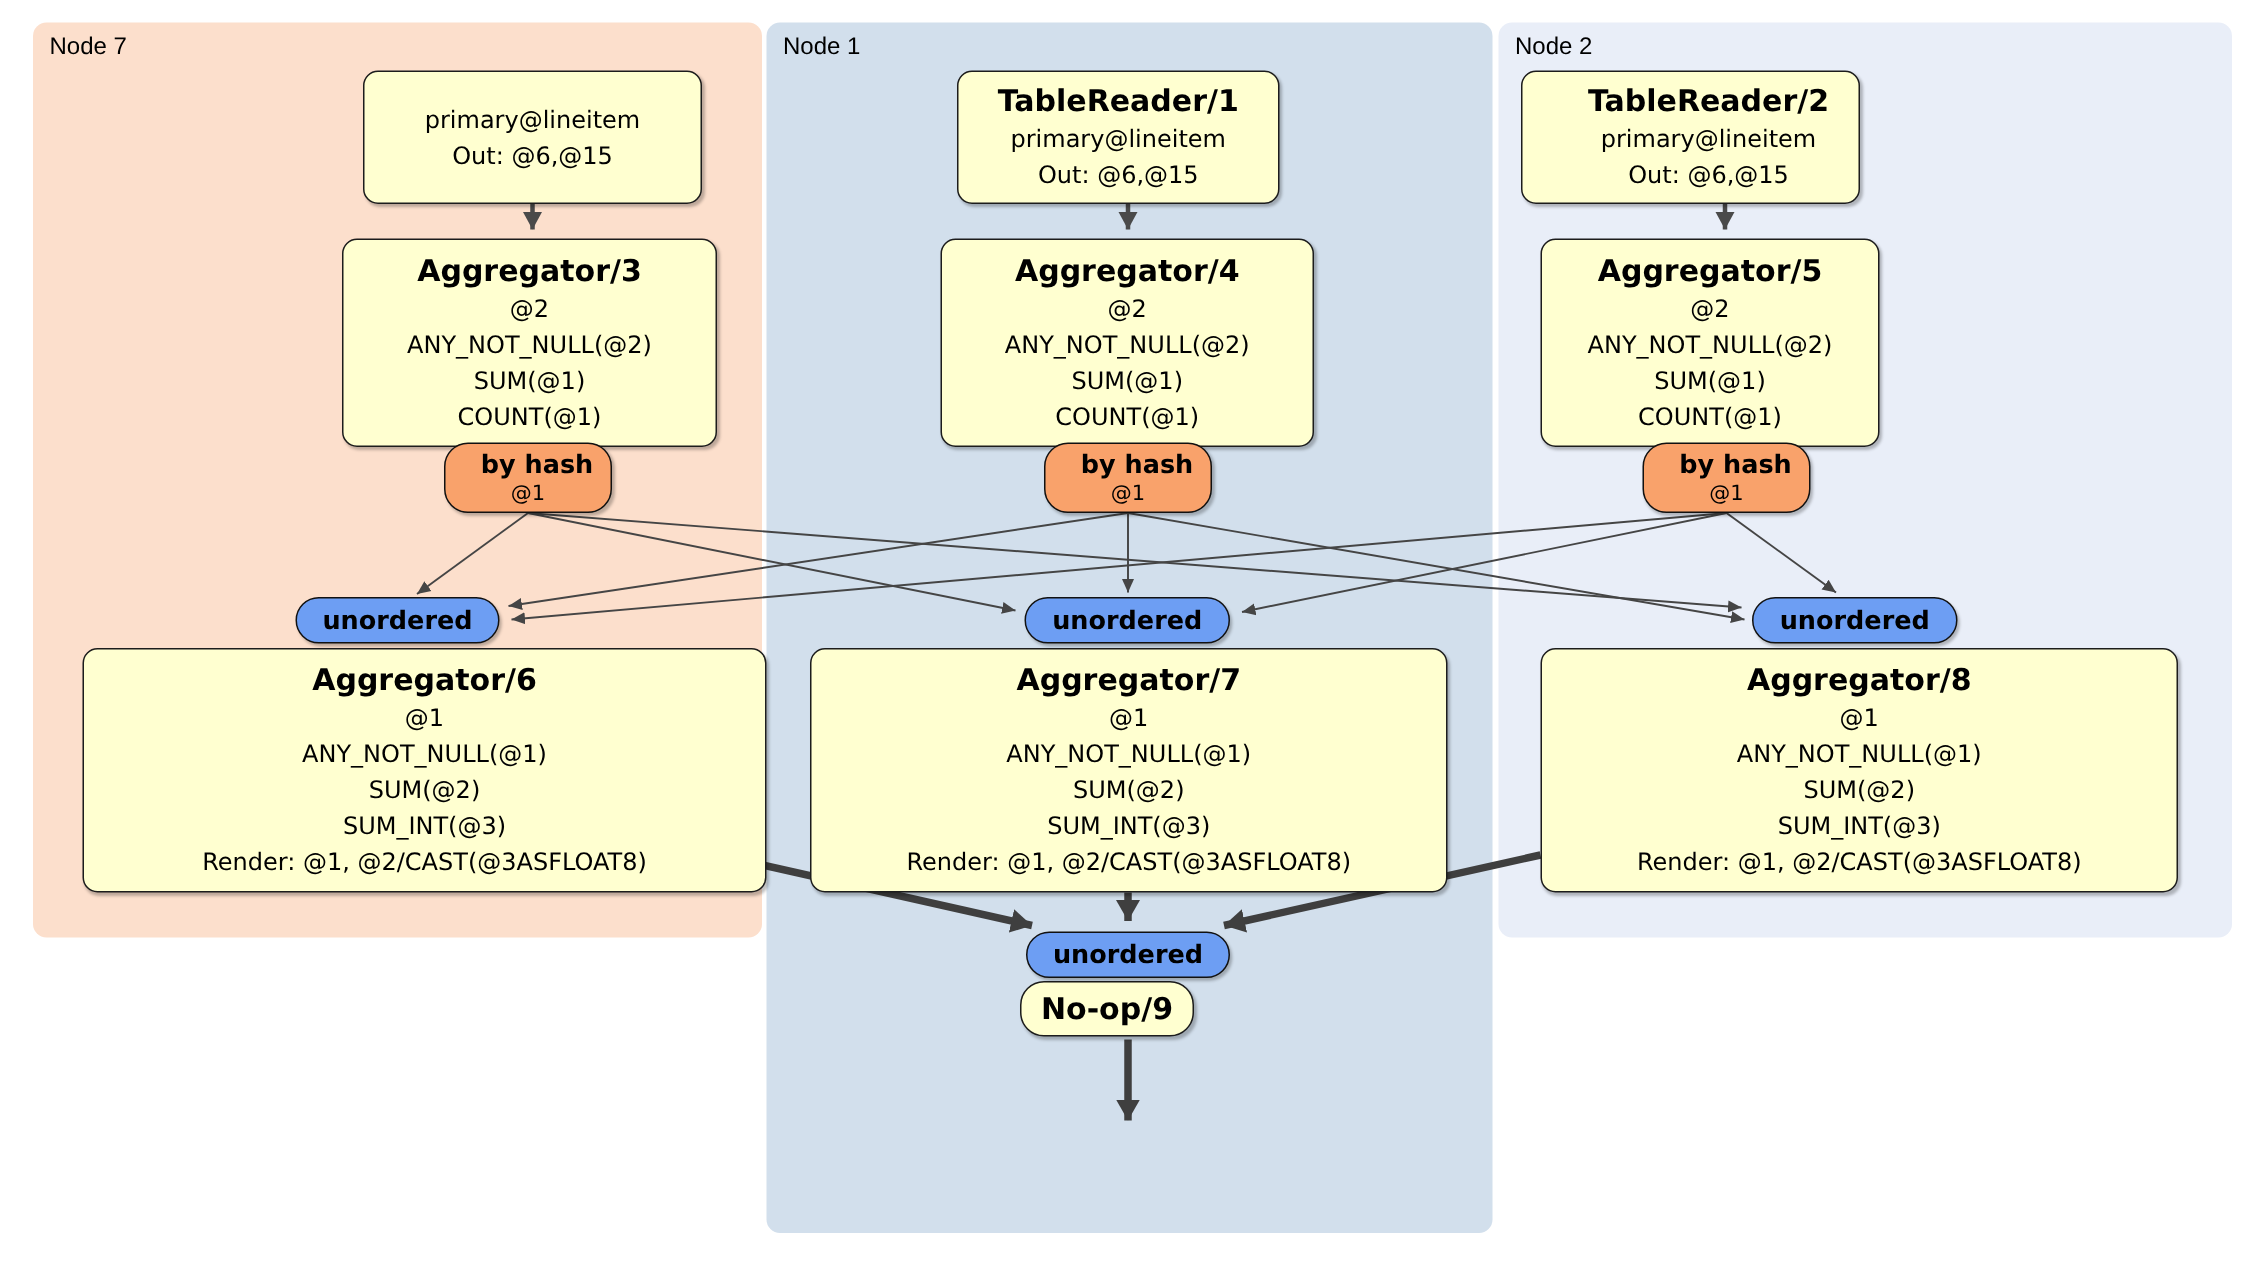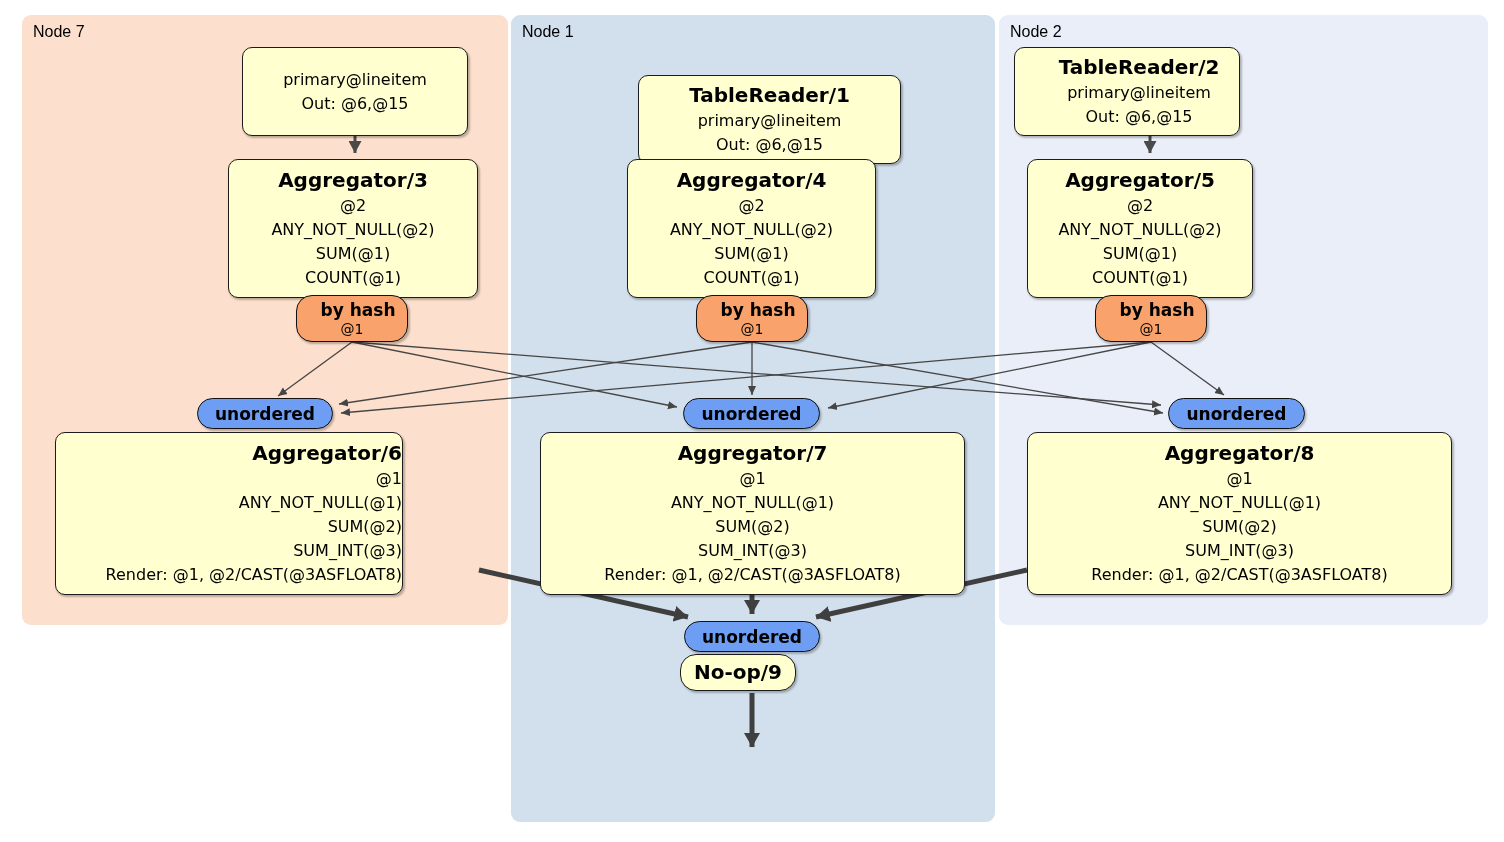--- a/index.html
+++ b/index.html
@@ -74,21 +74,21 @@
       <line x1="752" y1="595" x2="752" y2="614" marker-end="url(#a-big)"></line>
       <line x1="1027" y1="570" x2="816" y2="617" marker-end="url(#a-big)"></line>
       <line x1="752" y1="693" x2="752" y2="747" marker-end="url(#a-big)"></line>
     </g>
   </svg>
 
   <div class="pbox" style="left:242px;top:47px;width:226px;height:89px;">
     <div class="pline">primary@lineitem</div>
     <div class="pline">Out: @6,@15</div>
   </div>
-  <div class="pbox" style="left:638px;top:47px;width:263px;height:89px;margin-top:28px;">
+  <div class="pbox" style="left:638px;top:47px;width:215px;height:89px;">
     <div class="ptitle">TableReader/1</div>
     <div class="pline">primary@lineitem</div>
     <div class="pline">Out: @6,@15</div>
   </div>
   <div class="pbox" style="left:1014px;top:47px;width:226px;height:89px;padding-left:24px;">
     <div class="ptitle">TableReader/2</div>
     <div class="pline">primary@lineitem</div>
     <div class="pline">Out: @6,@15</div>
   </div>
 
@@ -130,21 +130,21 @@
   <div class="sync" style="left:197px;top:398px;width:136px;height:31px;">
     <span>unordered</span>
   </div>
   <div class="sync" style="left:683px;top:398px;width:137px;height:31px;">
     <span>unordered</span>
   </div>
   <div class="sync" style="left:1168px;top:398px;width:137px;height:31px;">
     <span>unordered</span>
   </div>
 
-  <div class="pbox" style="left:55px;top:432px;width:348px;height:163px;text-align:right;">
+  <div class="pbox" style="left:55px;top:432px;width:456px;height:163px;">
     <div class="ptitle">Aggregator/6</div>
     <div class="pline">@1</div>
     <div class="pline">ANY_NOT_NULL(@1)</div>
     <div class="pline">SUM(@2)</div>
     <div class="pline">SUM_INT(@3)</div>
     <div class="pline">Render: @1, @2/CAST(@3ASFLOAT8)</div>
   </div>
   <div class="pbox" style="left:540px;top:432px;width:425px;height:163px;">
     <div class="ptitle">Aggregator/7</div>
     <div class="pline">@1</div>

